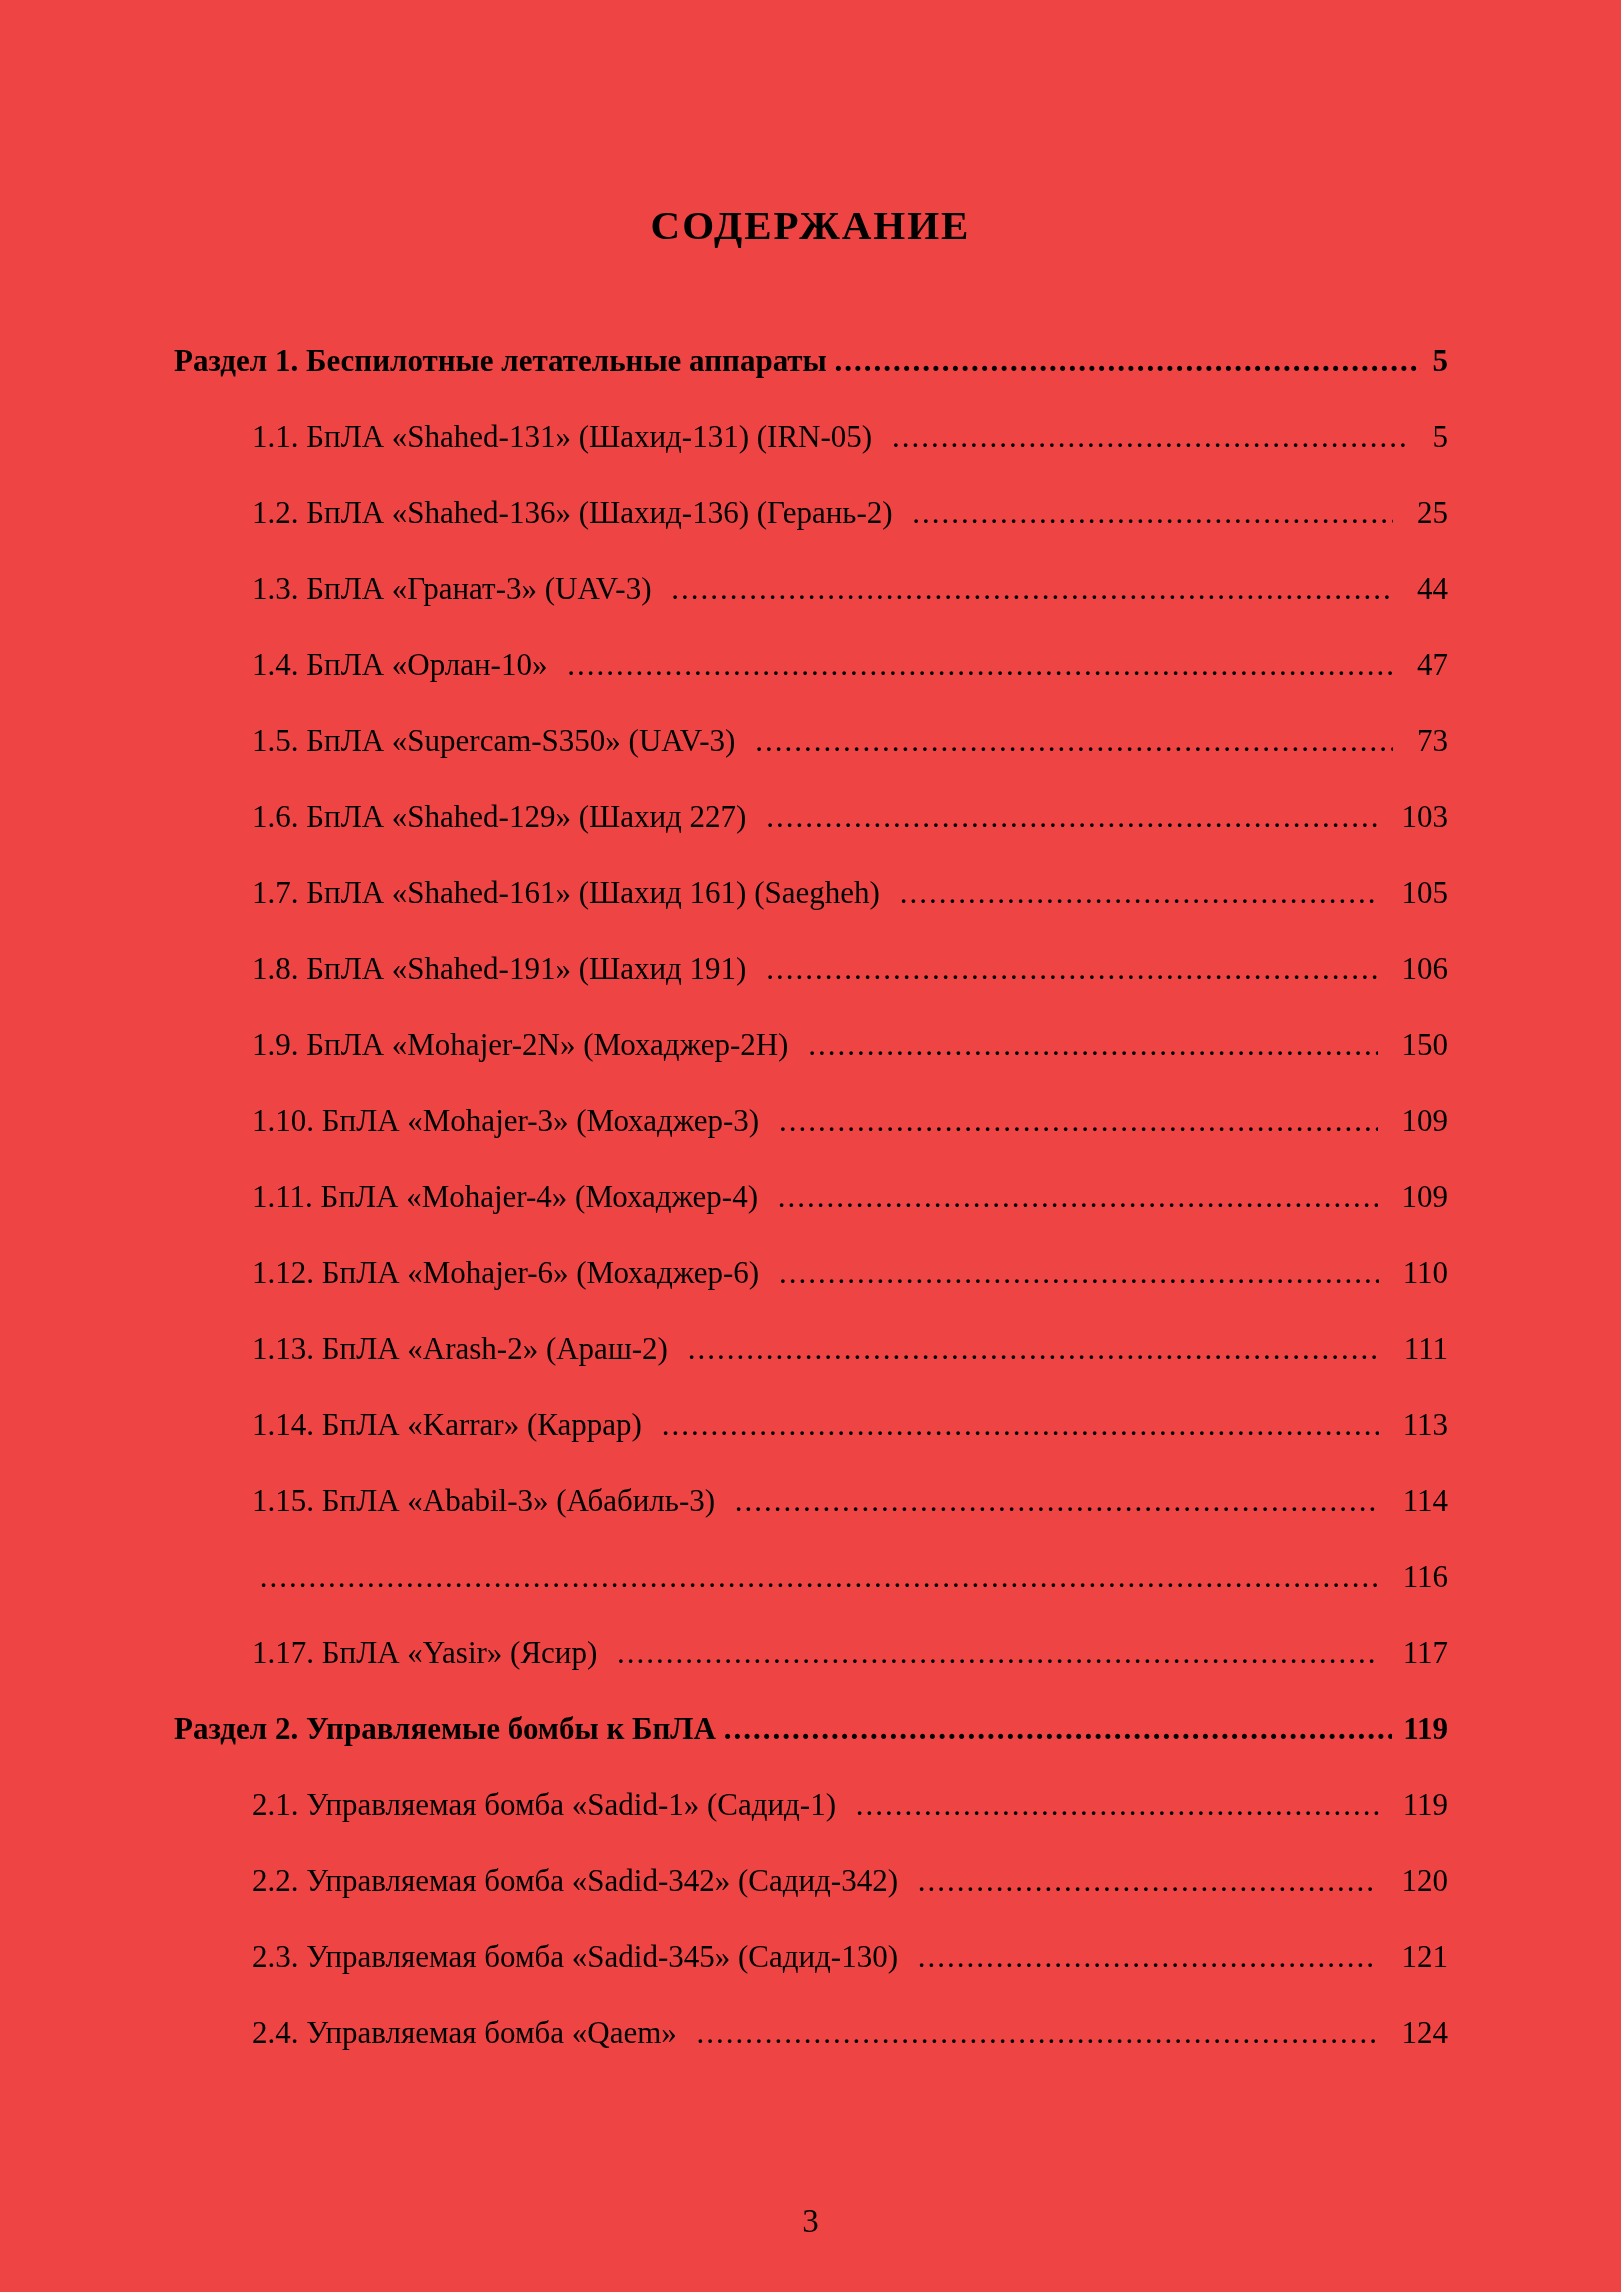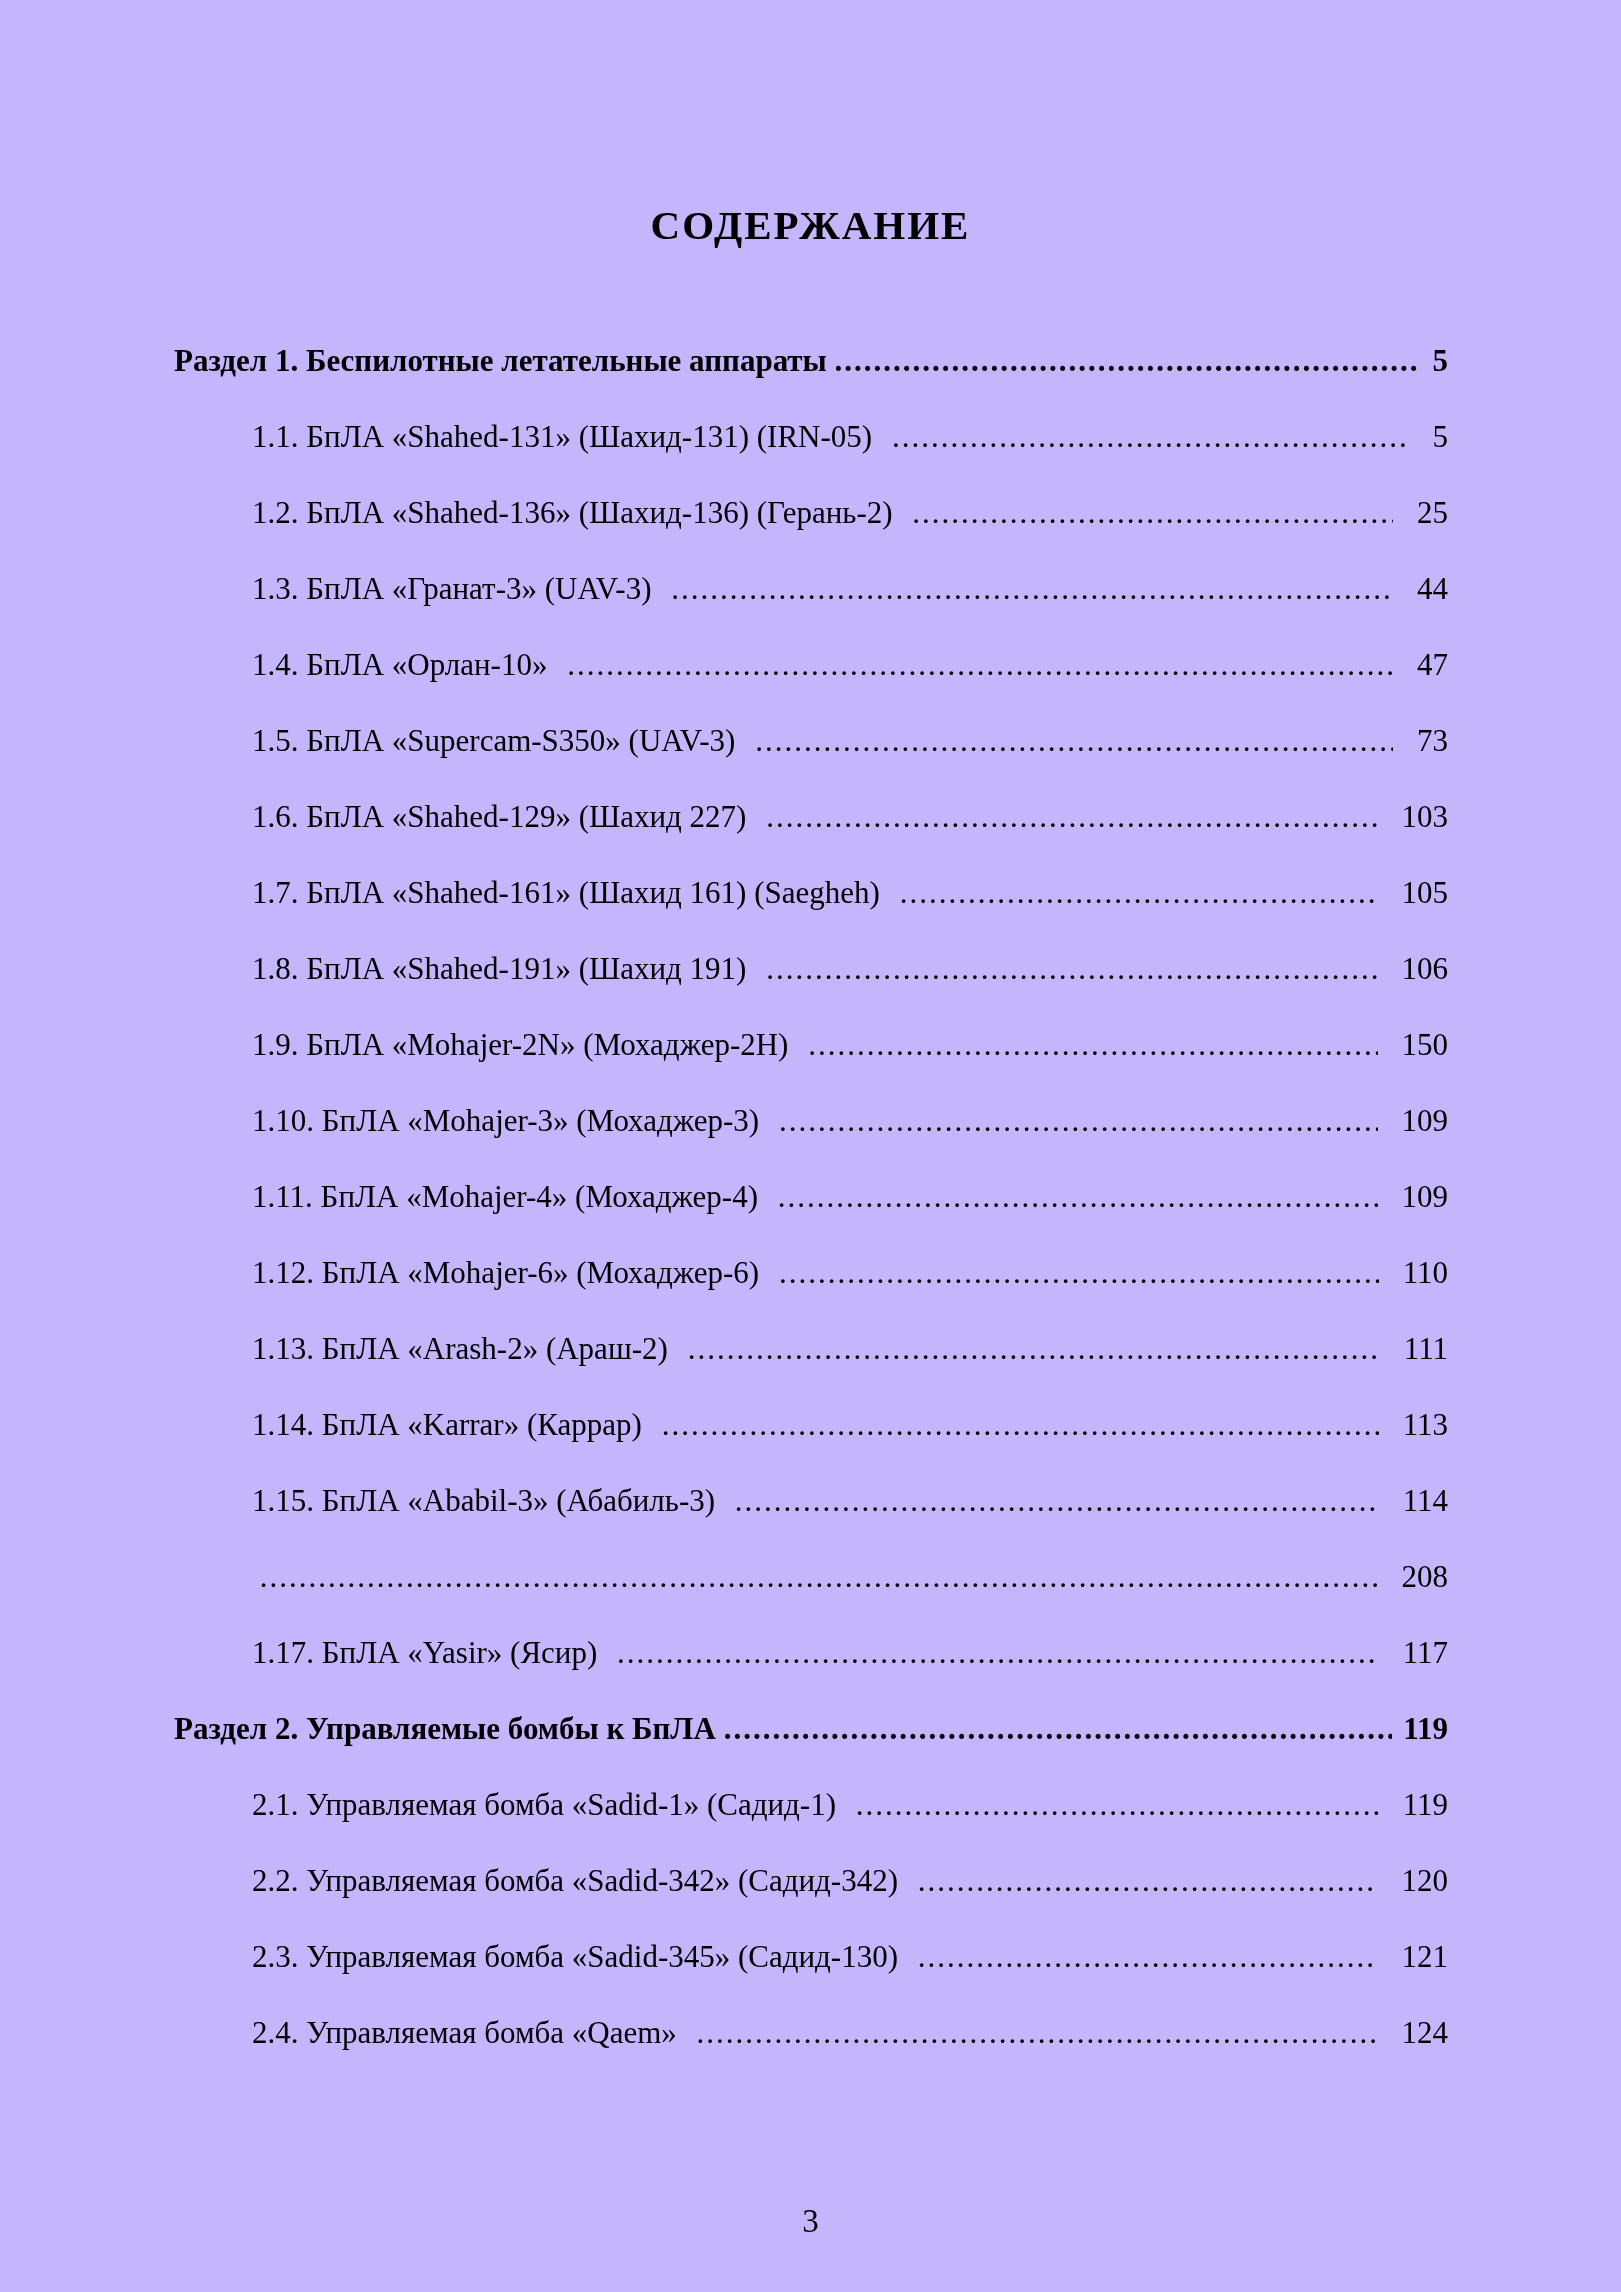--- a/index.html
+++ b/index.html
@@ -4,21 +4,21 @@
 <style>
   html, body {
     margin: 0;
     padding: 0;
     background: #ffffff;
   }
   .page {
     position: relative;
     width: 1621px;
     height: 2293px;
-    background: #c4b5fd;
+    background: #ef4444;
     color: #000000;
     font-family: "Liberation Serif", serif;
     overflow: hidden;
   }
   .doc-title {
     position: absolute;
     top: 201px;
     left: 0;
     width: 100%;
     text-align: center;
@@ -159,21 +159,21 @@
         <span class="toc-dots"></span>
         <span class="toc-page">113</span>
       </div>
       <div class="toc-line level-2">
         <span class="toc-label">1.15. БпЛА «Ababil-3» (Абабиль-3)</span>
         <span class="toc-dots"></span>
         <span class="toc-page">114</span>
       </div>
       <div class="toc-line level-2">
         <span class="toc-dots"></span>
-        <span class="toc-page">208</span>
+        <span class="toc-page">116</span>
       </div>
       <div class="toc-line level-2">
         <span class="toc-label">1.17. БпЛА «Yasir» (Ясир)</span>
         <span class="toc-dots"></span>
         <span class="toc-page">117</span>
       </div>
       <div class="toc-line level-1">
         <span class="toc-label">Раздел 2. Управляемые бомбы к БпЛА</span>
         <span class="toc-dots"></span>
         <span class="toc-page">119</span>

